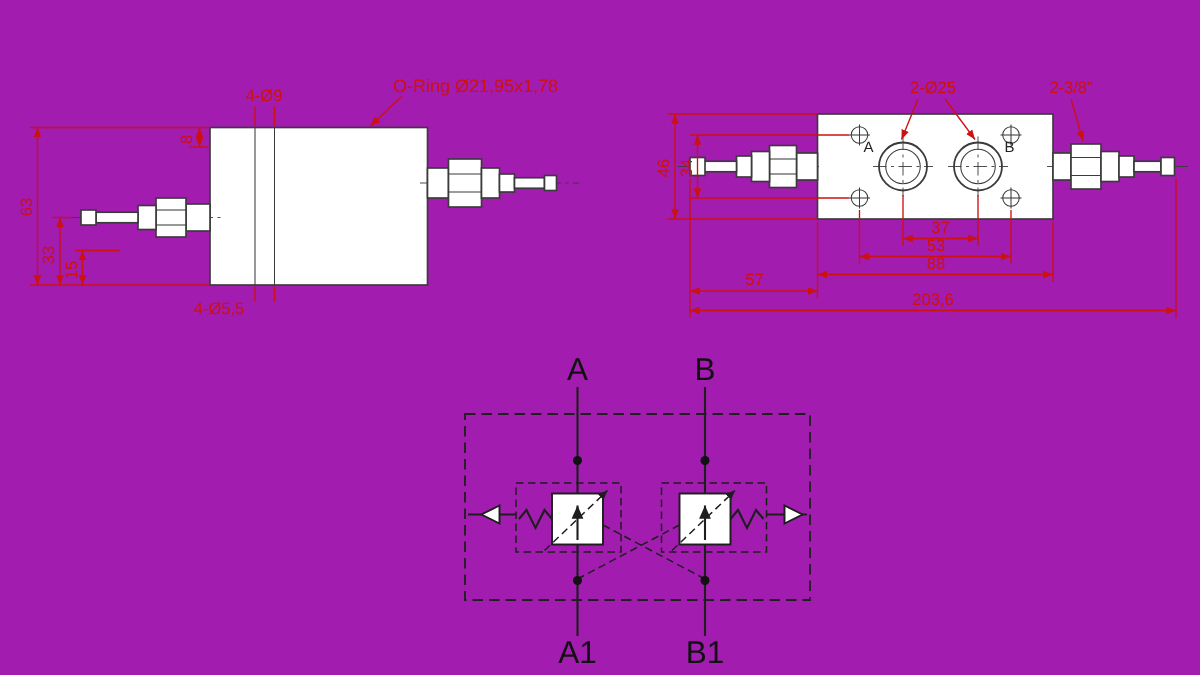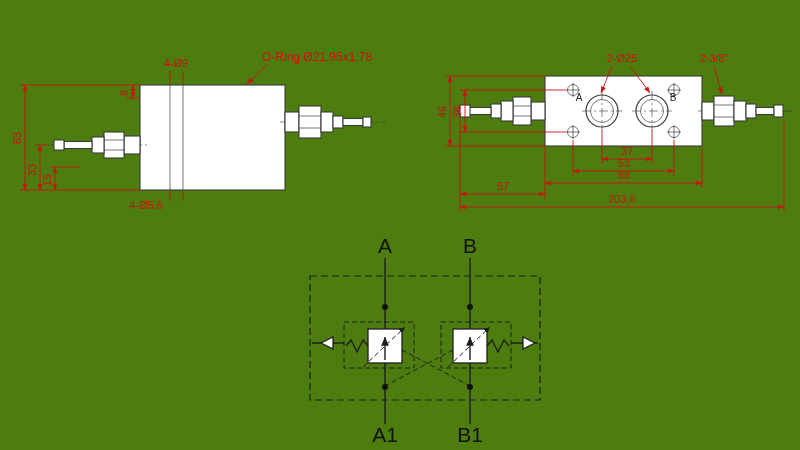--- a/index.html
+++ b/index.html
@@ -1,16 +1,16 @@
 <!DOCTYPE html>
 <html><head>
 <meta charset="utf-8">
 <style>
   html,body{margin:0;padding:0;background:#ffffff;}
-  .canvas{width:800px;height:450px;position:relative;background:#4d7c0f;overflow:hidden;}
+  .canvas{width:800px;height:450px;position:relative;background:#a21caf;overflow:hidden;}
   svg{display:block;}
   .part{fill:#ffffff;stroke:#3b3b3b;stroke-width:1.1;}
   .ln{stroke:#3b3b3b;fill:none;stroke-width:1.2;}
   .thin{stroke:#3b3b3b;fill:none;stroke-width:0.7;}
   .cl{stroke:#3b3b3b;fill:none;stroke-width:0.6;stroke-dasharray:9 3 2 3;}
   .dim{stroke:#cc1111;fill:none;stroke-width:0.9;}
   .dimtext{fill:#cc1111;font:11px "Liberation Sans",sans-serif;}
   .dimtext-lg{fill:#cc1111;font:12px "Liberation Sans",sans-serif;}
   .portlbl{fill:#222;font:10px "Liberation Sans",sans-serif;}
   .sch{stroke:#1e1e1e;fill:none;stroke-width:1.4;}

